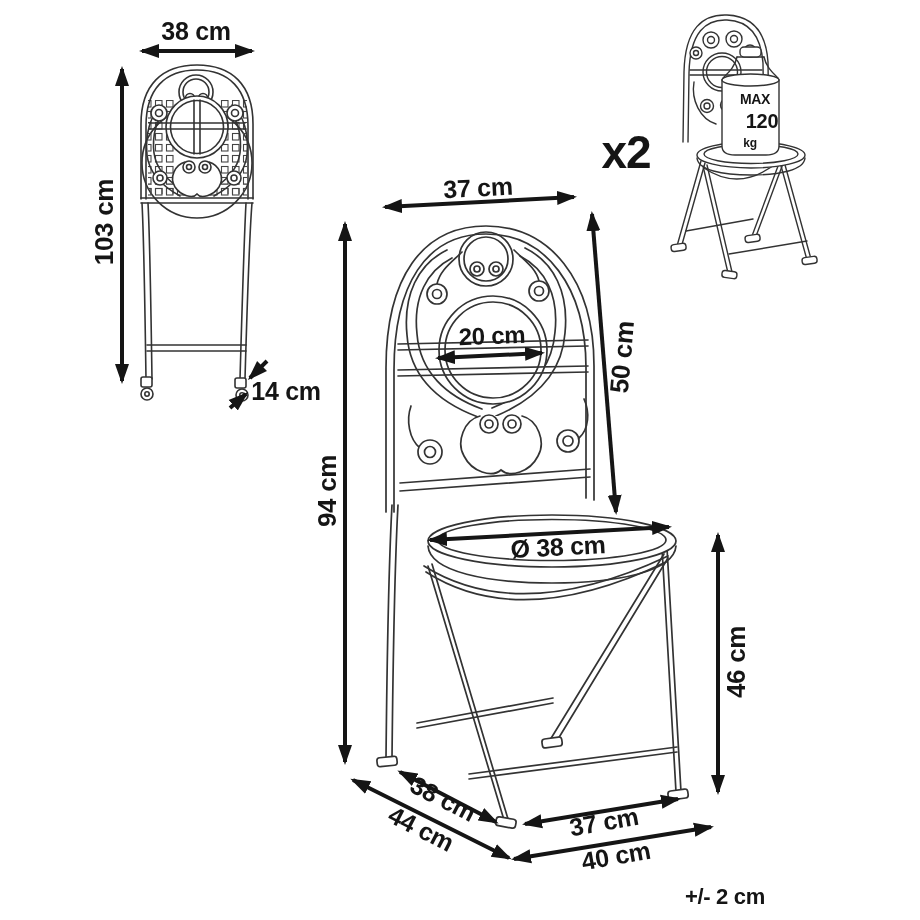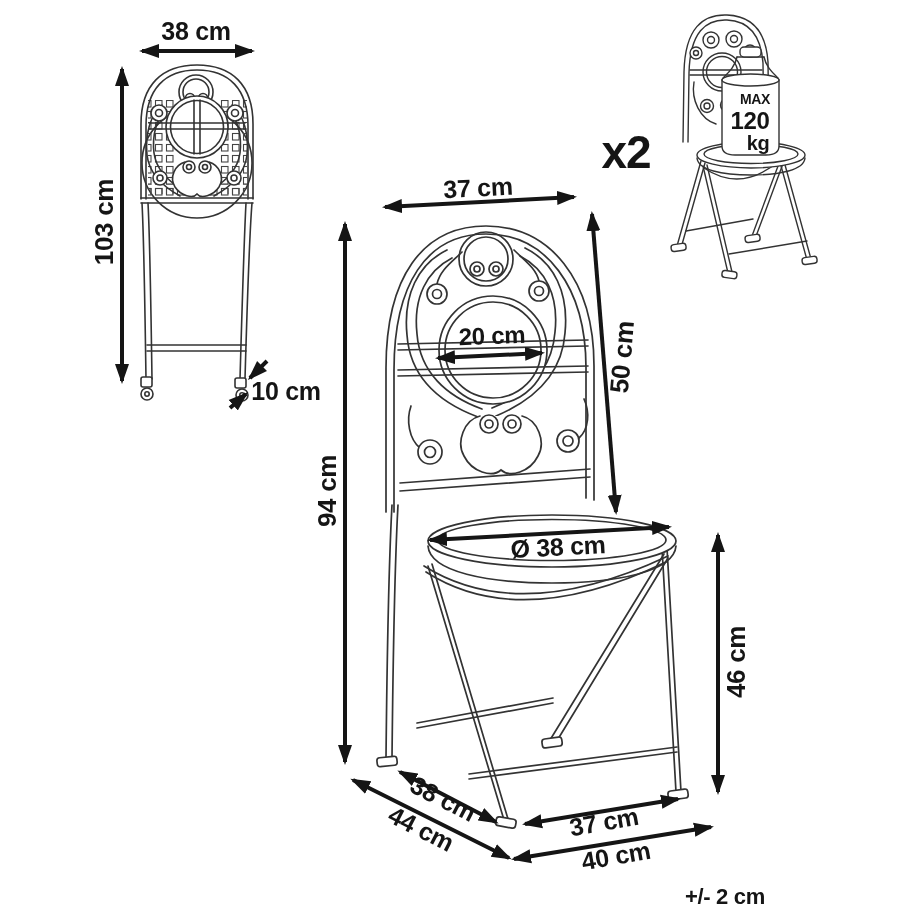--- a/index.html
+++ b/index.html
@@ -17,22 +17,22 @@
     color:#151515;
     white-space:nowrap;
     font-size:25px;
     line-height:1;
     transform:translate(-50%,-50%) rotate(var(--r,0deg));
     letter-spacing:-0.3px;
   }
   .lbl.small{font-size:22px;}
   .lbl.qty{font-size:46px;letter-spacing:-1px;}
   .lbl.w1{font-size:14px;padding-left:10px;}
-  .lbl.w2{font-size:24px;}
-  .lbl.w3{font-size:20px;margin-left:8px;}
+  .lbl.w2{font-size:20px;margin-left:12px;}
+  .lbl.w3{font-size:12px;}
 </style>
 </head>
 <body>
 
 <div class="canvas">
 
 <svg width="920" height="920" viewBox="0 0 920 920">
   <defs>
     <marker id="ah" viewBox="0 0 20 16" markerWidth="20" markerHeight="16" refX="17" refY="8" orient="auto-start-reverse" markerUnits="userSpaceOnUse">
       <path d="M0,1 L20,8 L0,15 Z" fill="#151515"></path>
@@ -249,21 +249,21 @@
     <line x1="718" y1="535" x2="718" y2="792" marker-start="url(#ah)" marker-end="url(#ah)"></line>
     <line x1="400" y1="772" x2="496" y2="822" marker-start="url(#ah)" marker-end="url(#ah)"></line>
     <line x1="353" y1="780" x2="509" y2="858" marker-start="url(#ah)" marker-end="url(#ah)"></line>
     <line x1="525" y1="824" x2="678" y2="799" marker-start="url(#ah)" marker-end="url(#ah)"></line>
     <line x1="514" y1="859" x2="711" y2="827" marker-start="url(#ah)" marker-end="url(#ah)"></line>
   </g>
 </svg>
 
 <div class="lbl" style="left:196px;top:31px;">38 cm</div>
 <div class="lbl" style="left:104px;top:222px;--r:-90deg;font-size:26px;">103 cm</div>
-<div class="lbl" style="left:286px;top:391px;">10 cm</div>
+<div class="lbl" style="left:286px;top:391px;">14 cm</div>
 
 <div class="lbl qty" style="left:607px;top:152px;margin-left:19px;">x2</div>
 
 <div class="lbl" style="left:478px;top:188px;--r:-3deg;">37 cm</div>
 <div class="lbl" style="left:327px;top:491px;--r:-90deg;font-size:26px;">94 cm</div>
 <div class="lbl" style="left:622px;top:357px;--r:-85deg;font-size:26px;">50 cm</div>
 <div class="lbl" style="left:492px;top:336px;--r:-2deg;font-size:24px;">20 cm</div>
 <div class="lbl" style="left:558px;top:547px;--r:-3deg;">Ø 38 cm</div>
 <div class="lbl" style="left:736px;top:662px;--r:-90deg;font-size:26px;">46 cm</div>
 <div class="lbl" style="left:443px;top:799px;--r:27deg;">38 cm</div>

